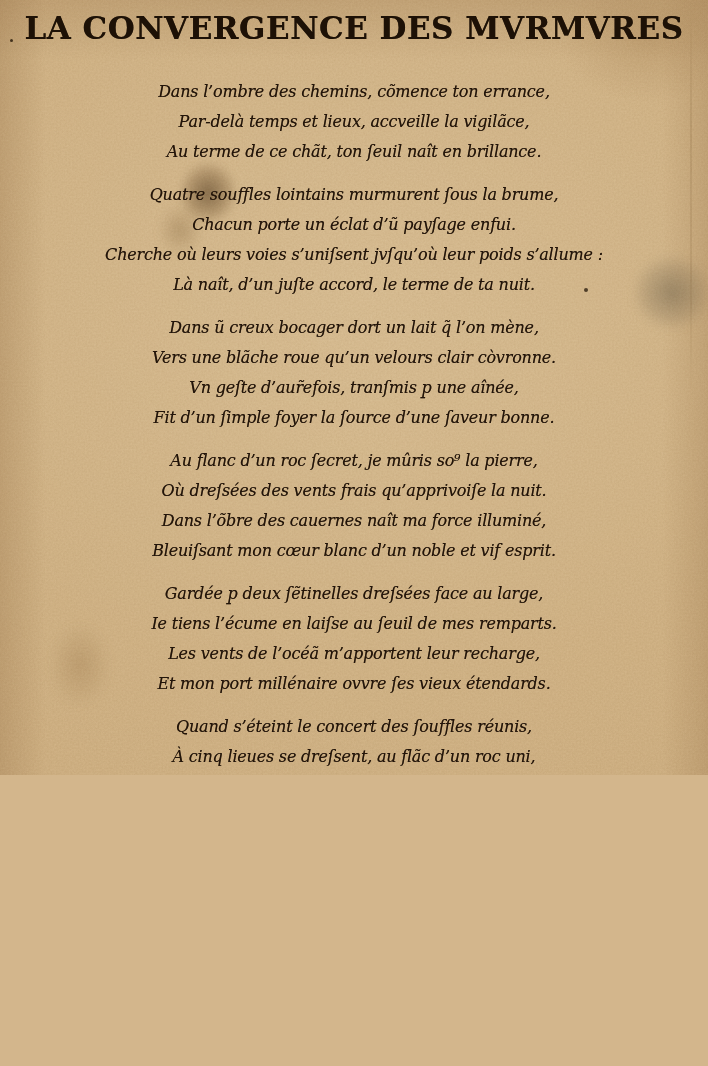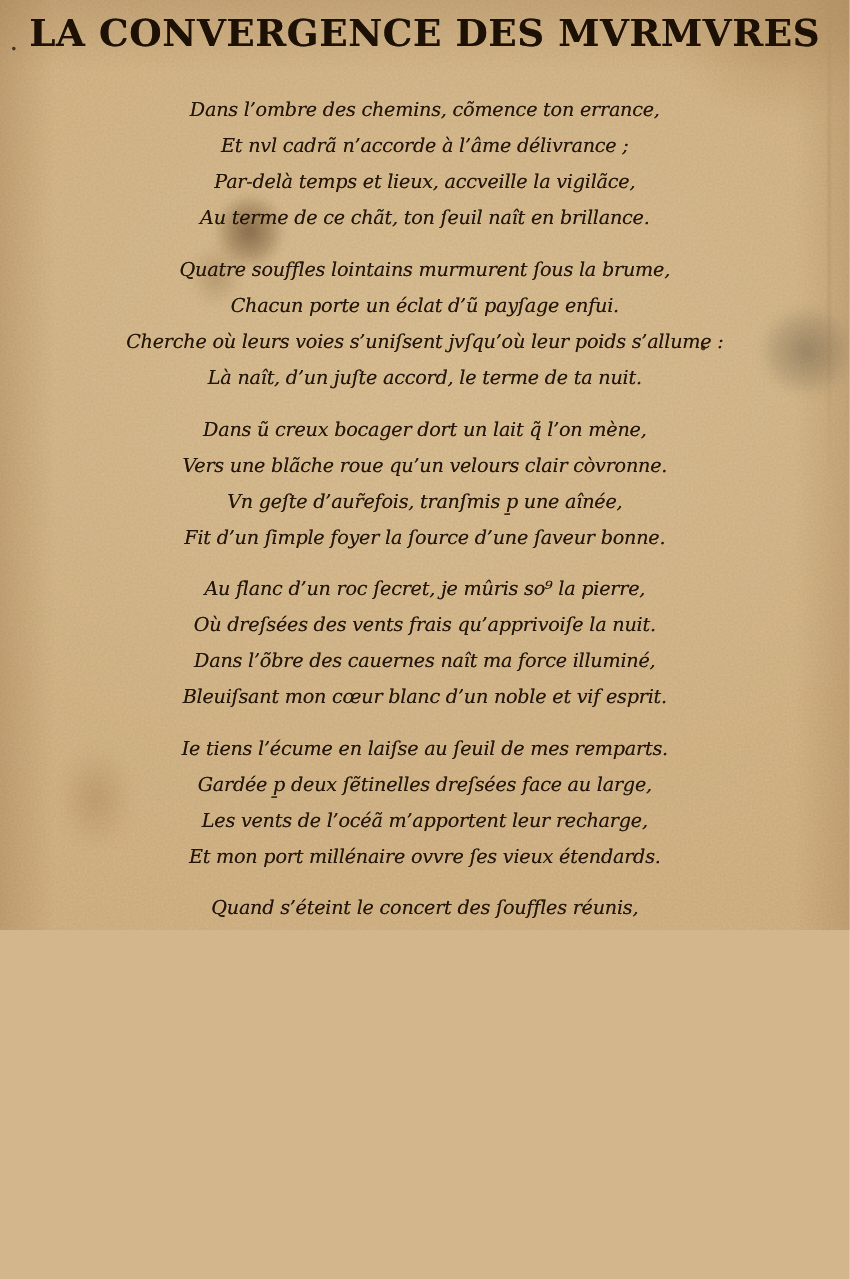--- a/index.html
+++ b/index.html
@@ -123,21 +123,20 @@
     <rect width="708" height="1066" filter="url(#grainF)"></rect>
   </svg>
 
   <div class="content">
     <h1 class="title">LA CONVERGENCE DES MVRMVRES</h1>
 
     <div class="poem">
 
       <div class="stanza">
         <div class="line">Dans l’ombre des chemins, cõmence ton errance,</div>
-        <div class="line">Et nvl cadrã n’accorde à l’âme délivrance ;</div>
         <div class="line">Par-delà temps et lieux, accveille la vigilãce,</div>
         <div class="line">Au terme de ce chãt, ton ſeuil naît en brillance.</div>
       </div>
 
       <div class="stanza">
         <div class="line">Quatre souffles lointains murmurent ſous la brume,</div>
         <div class="line">Chacun porte un éclat d’ũ payſage enfui.</div>
         <div class="line">Cherche où leurs voies s’uniſsent jvſqu’où leur poids s’allume :</div>
         <div class="line">Là naît, d’un juſte accord, le terme de ta nuit.</div>
       </div>
@@ -151,22 +150,22 @@
       </div>
 
       <div class="stanza">
         <div class="line">Au flanc d’un roc ſecret, je mûris so⁹ la pierre,</div>
         <div class="line">Où dreſsées des vents frais qu’apprivoiſe la nuit.</div>
         <div class="line">Dans l’õbre des cauernes naît ma force illuminé,</div>
         <div class="line">Bleuiſsant mon cœur blanc d’un noble et vif esprit.</div>
       </div>
 
       <div class="stanza">
+        <div class="line">Gardée p̱ deux ſẽtinelles dreſsées face au large,</div>
         <div class="line">Ie tiens l’écume en laiſse au ſeuil de mes remparts.</div>
-        <div class="line">Gardée p̱ deux ſẽtinelles dreſsées face au large,</div>
         <div class="line">Les vents de l’océã m’apportent leur recharge,</div>
         <div class="line">Et mon port millénaire ovvre ſes vieux étendards.</div>
       </div>
 
       <div class="stanza">
         <div class="line">Quand s’éteint le concert des ſouffles réunis,</div>
         <div class="line">À cinq lieues se dreſsent, au flãc d’un roc uni,</div>
       </div>
 
     </div>

